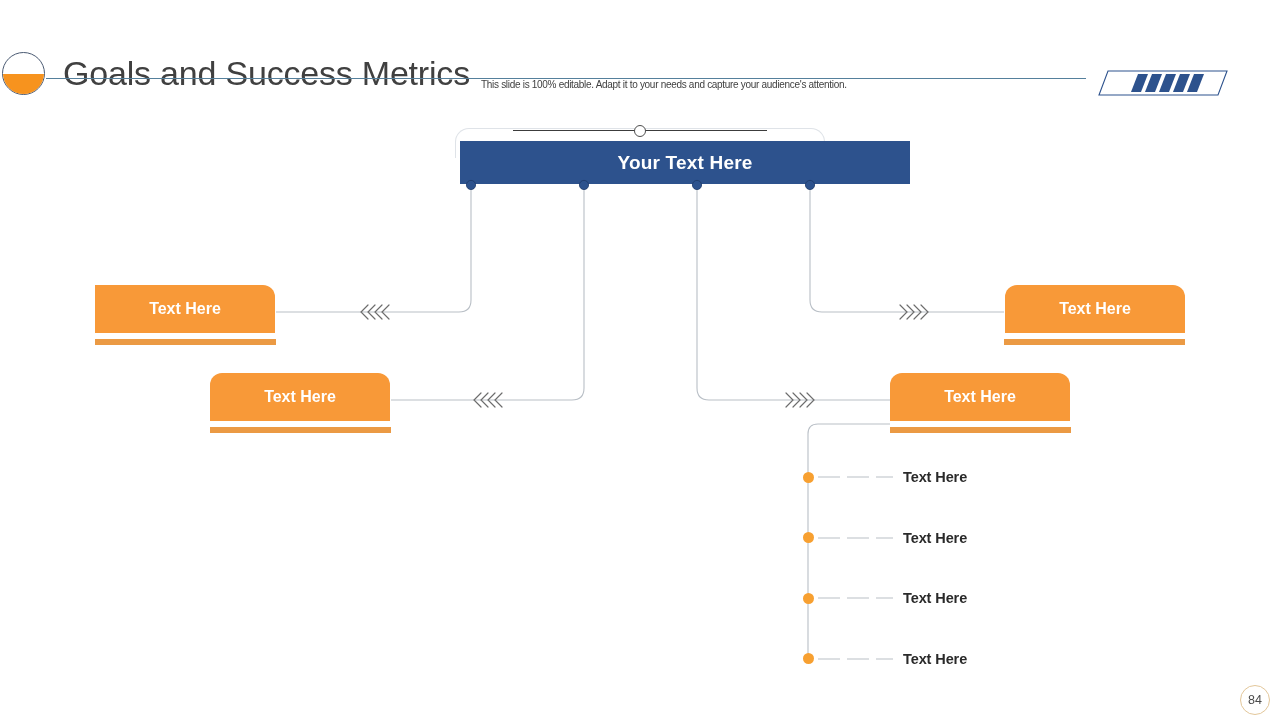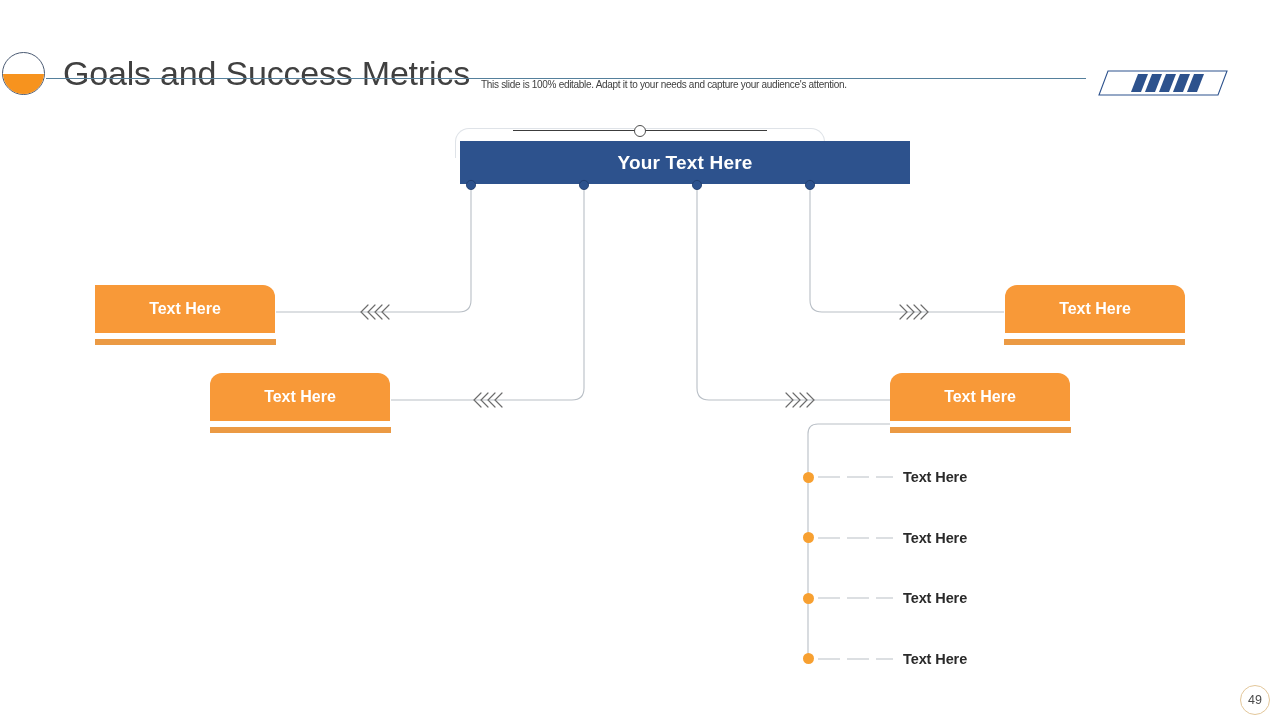--- a/index.html
+++ b/index.html
@@ -310,16 +310,16 @@
   <div class="bullet-dot" style="left:803px; top:532px;"></div>
   <div class="bullet-label" style="left:903px; top:530px;">Text Here</div>
 
   <div class="bullet-dot" style="left:803px; top:593px;"></div>
   <div class="bullet-label" style="left:903px; top:590px;">Text Here</div>
 
   <div class="bullet-dot" style="left:803px; top:653px;"></div>
   <div class="bullet-label" style="left:903px; top:651px;">Text Here</div>
 
   <div id="page-number">
-    <span>49</span>
+    <span>84</span>
   </div>
 
 </div>
 
 </body></html>

